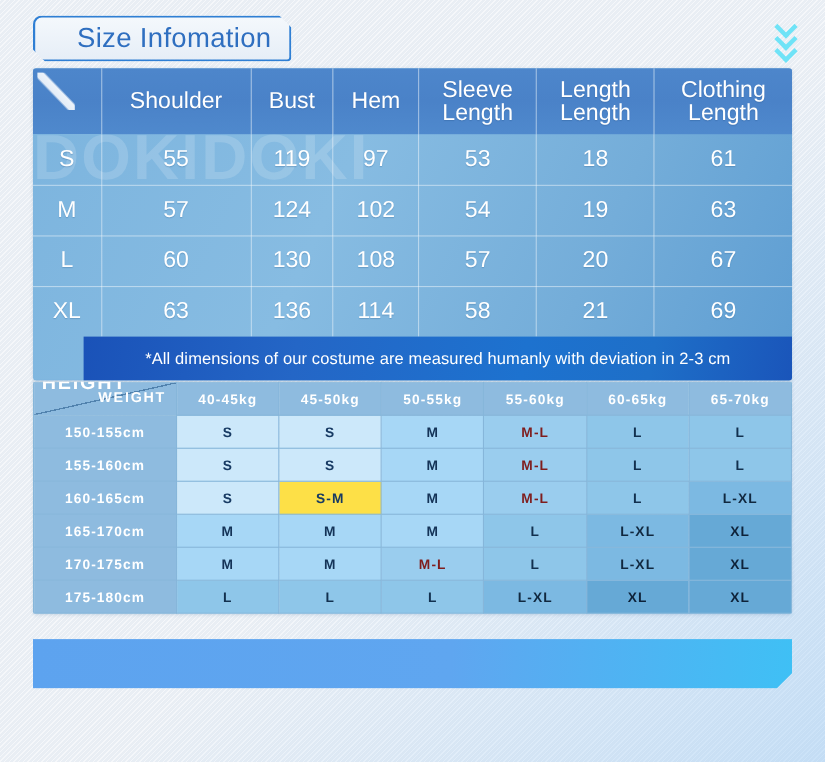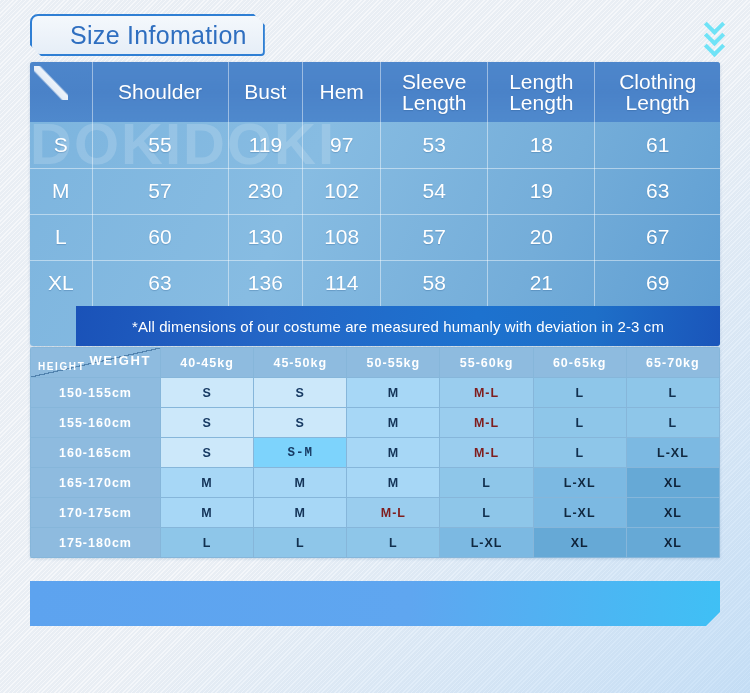--- a/index.html
+++ b/index.html
@@ -203,41 +203,41 @@
     position: absolute;
     right: 9px;
     top: 5px;
     color: #ffffff;
     font-size: 13px;
     letter-spacing: 1.6px;
   }
   th.diag-cell .h-lbl {
     position: absolute;
     left: 7px;
-    bottom: 5px;
-    color: #ffffff;
-    font-size: 10px;
+    bottom: 18px;
+    color: #ffffff;
+    font-size: 18px;
     letter-spacing: 1.6px;
   }
 
   th.weight-head {
     background: #8ebbdf;
     color: #ffffff;
     font-weight: bold;
     height: 54px;
     margin-top: 46px;
   }
   td.height-head {
     background: #8ebbdf;
     color: #ffffff;
     text-align: center;
   }
 
   td.v-S    { background: #cce8fa; color: #173a63; }
-  td.v-SM   { background: #7dd3fc; color: #173a63; font-family: Liberation Mono, monospace; }
+  td.v-SM   { background: #fde047; color: #173a63; }
   td.v-M    { background: #a7d7f6; color: #143357; }
   td.v-ML   { background: #9acdee; color: #7f1d1d; }
   td.v-L    { background: #8ec6e9; color: #12304f; }
   td.v-LXL  { background: #7cb9e2; color: #11283f; margin-left: 12px; }
   td.v-XL   { background: #66a9d6; color: #0e2239; }
 
   
   #bottom-bar {
     top: 581px;
     height: 45px;
@@ -290,21 +290,21 @@
           <td>55</td>
           <td>119</td>
           <td>97</td>
           <td>53</td>
           <td>18</td>
           <td>61</td>
         </tr>
         <tr>
           <td>M</td>
           <td>57</td>
-          <td>230</td>
+          <td>124</td>
           <td>102</td>
           <td>54</td>
           <td>19</td>
           <td>63</td>
         </tr>
         <tr>
           <td>L</td>
           <td>60</td>
           <td>130</td>
           <td>108</td>

